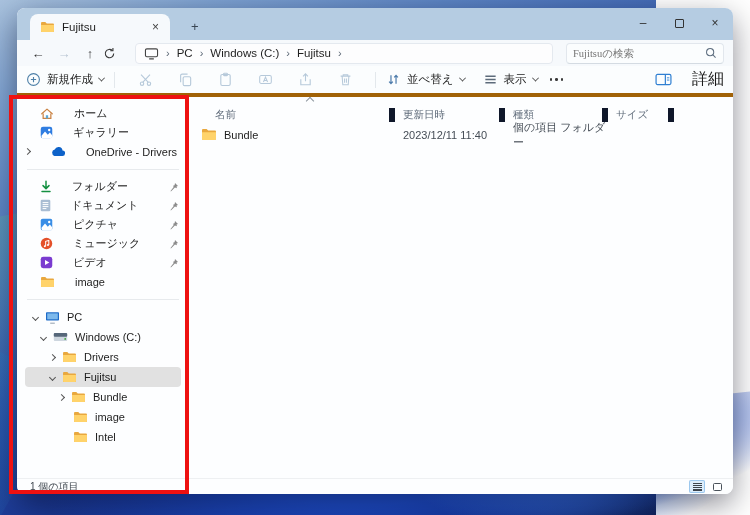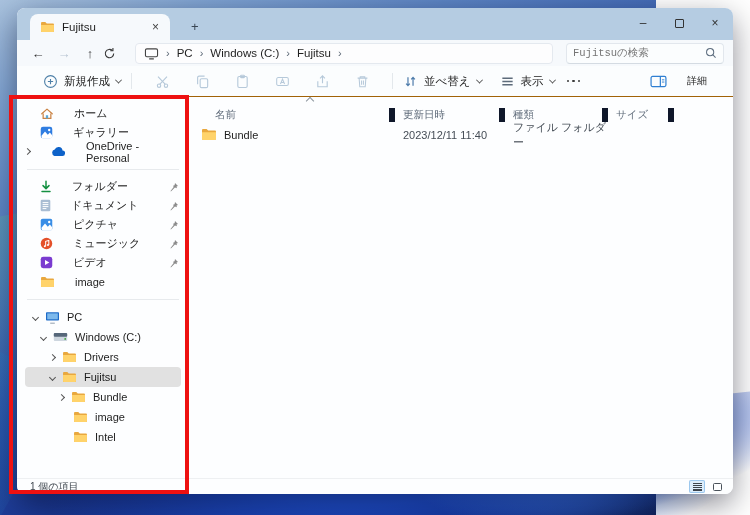--- a/index.html
+++ b/index.html
@@ -43,33 +43,33 @@
   .addressrow { height:26px; background:#f6f9fc; display:flex; align-items:center; flex:none; padding:0 9px 0 8px; }
   .navbtn { width:26px; text-align:center; font-size:13px; color:#333; }
   .navbtn.disabled { color:#b9c6d3; }
   .crumbbar { margin-left:6px; width:418px; height:21px; background:#fdfdfe; border:1px solid #e4e9ef;
     border-radius:4px; display:flex; align-items:center; padding:0 8px; gap:7px; }
   .crumb { font-size:11.5px; color:#1f1f1f; }
   .crumb-sep { font-size:11px; color:#5a6674; }
   .searchbox { margin-left:auto; width:158px; height:21px; background:#fbfdfe; border:1px solid #e2e7ed;
     border-bottom-color:#d4dbe2; border-radius:4px; display:flex; align-items:center; padding:0 6px; }
   .searchbox input { flex:1; border:none; outline:none; background:transparent;
-    font-size:10.5px; color:#5f6f80; font-family:Liberation Mono, monospace; width:100px; }
-
-  
-  .toolbar { height:31px; background:#fbfdfe; border-bottom:1px solid #a16207;
-    display:flex; align-items:center; flex:none; padding:0 26px; }
+    font-size:10.5px; color:#5f6f80; font-family:Liberation Serif, serif; width:100px; }
+
+  
+  .toolbar { height:31px; background:#fbfdfe; border-bottom:4px solid #a16207;
+    display:flex; align-items:center; flex:none; padding:0 9px; }
   .tb-item { display:flex; align-items:center; gap:6px; font-size:11.5px; color:#1b1b1b; }
   .tb-sep { width:1px; height:16px; background:#e3e8ec; margin:0 10px; }
   .tb-iconbtn { width:40px; display:flex; justify-content:center; }
   .chev-down { width:5px; height:5px; border-right:1.2px solid #555; border-bottom:1.2px solid #555;
     transform:rotate(45deg) translate(-1px,-1px); display:inline-block; }
   .dots { display:inline-flex; gap:3px; margin-left:12px; }
   .dots i { width:2.6px; height:2.6px; background:#3a3a3a; border-radius:50%; display:block; }
-  .tb-details { margin-left:auto; display:flex; align-items:center; gap:20px; font-size:10px; color:#1b1b1b; }
+  .tb-details { margin-left:auto; display:flex; align-items:center; gap:20px; font-size:16px; color:#1b1b1b; }
 
   
   .content { flex:1; display:flex; min-height:0; background:#fdfeff; }
   .sidebar { width:172px; flex:none; padding-top:7px; overflow:hidden; }
   .srow { height:19px; display:flex; align-items:center; gap:20px; padding-left:23px; padding-right:10px;
     font-size:11px; color:#1d1d1d; }
   .srow .pin { margin-left:auto; display:flex; }
   .side-sep { border-top:1px solid #e7eaed; margin:8px 10px 7px 10px; }
   .trow { height:20px; display:flex; align-items:center; gap:7px; margin:0 8px; border-radius:4px;
     font-size:11px; color:#1d1d1d; padding-right:4px; }
@@ -291,21 +291,21 @@
           </span>
           <span>ギャラリー</span>
         </div>
         <div class="srow" style="padding-left:8px;">
           <span class="chevron right"></span>
           <span class="icon">
             <svg width="16" height="11" viewBox="0 0 18 12">
                 <path d="M5 11h8.6a3.1 3.1 0 0 0 .5-6.2A4.6 4.6 0 0 0 5.3 3.7 3.8 3.8 0 0 0 5 11z" fill="#0d62c9"></path>
               </svg>
           </span>
-          <span>OneDrive - Personal</span>
+          <span>OneDrive - Drivers</span>
         </div>
 
         <div class="side-sep"></div>
 
         <div class="srow">
           <span class="icon">
             <svg width="12" height="13" viewBox="0 0 12 13">
                 <path d="M6 1.2v7M3 5.6 6 8.6l3-3" stroke="#149041" stroke-width="1.5" fill="none" stroke-linecap="round" stroke-linejoin="round"></path>
                 <path d="M2 11.6h8" stroke="#149041" stroke-width="1.5" stroke-linecap="round"></path>
               </svg>
@@ -474,21 +474,21 @@
           <div class="f-cell f-name">
             <span class="icon">
               <svg width="16" height="13" viewBox="0 0 16 13">
                   <path d="M1 2.2C1 1.5 1.5 1 2.2 1h3.4l1.6 1.6h6.6c.7 0 1.2.5 1.2 1.2v7c0 .7-.5 1.2-1.2 1.2H2.2C1.5 12 1 11.5 1 10.8z" fill="#e9a83e"></path>
                   <path d="M1 4.2h14v6.6c0 .7-.5 1.2-1.2 1.2H2.2C1.5 12 1 11.5 1 10.8z" fill="#ffd36b"></path>
                 </svg>
             </span>
             <span>Bundle</span>
           </div>
           <div class="f-cell f-mod">2023/12/11 11:40</div>
-          <div class="f-cell f-type">ファイル フォルダー</div>
+          <div class="f-cell f-type">個の項目 フォルダー</div>
         </div>
       </div>
     </div>
 
     <div class="statusbar">
       <span class="status-text">1 個の項目</span>
       <div class="view-toggles">
         <span class="vt selected">
           <span class="vt-lines">
               <i></i>

